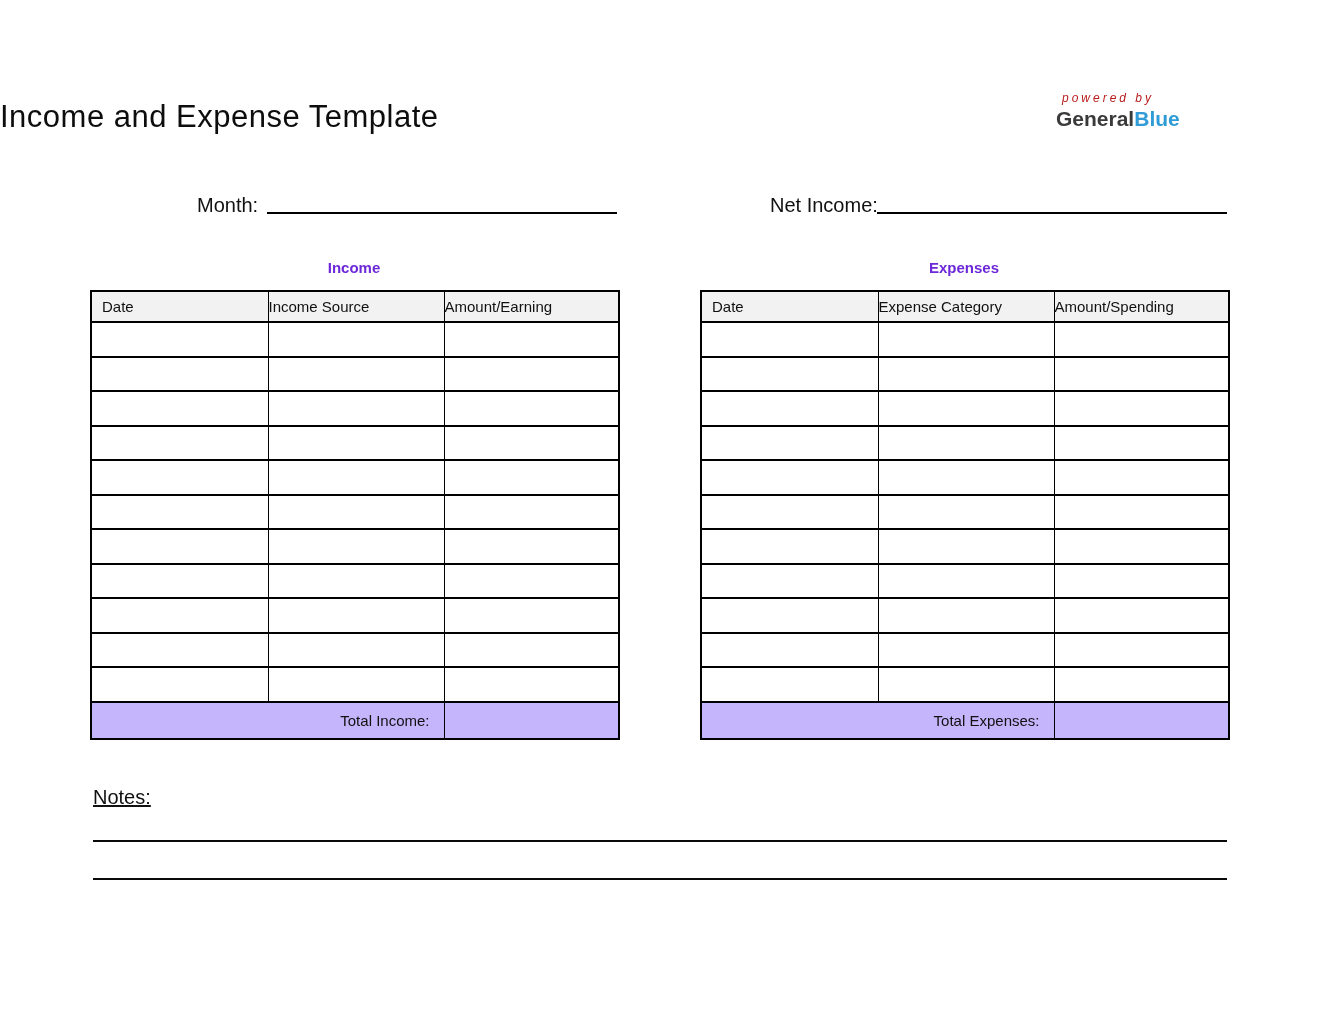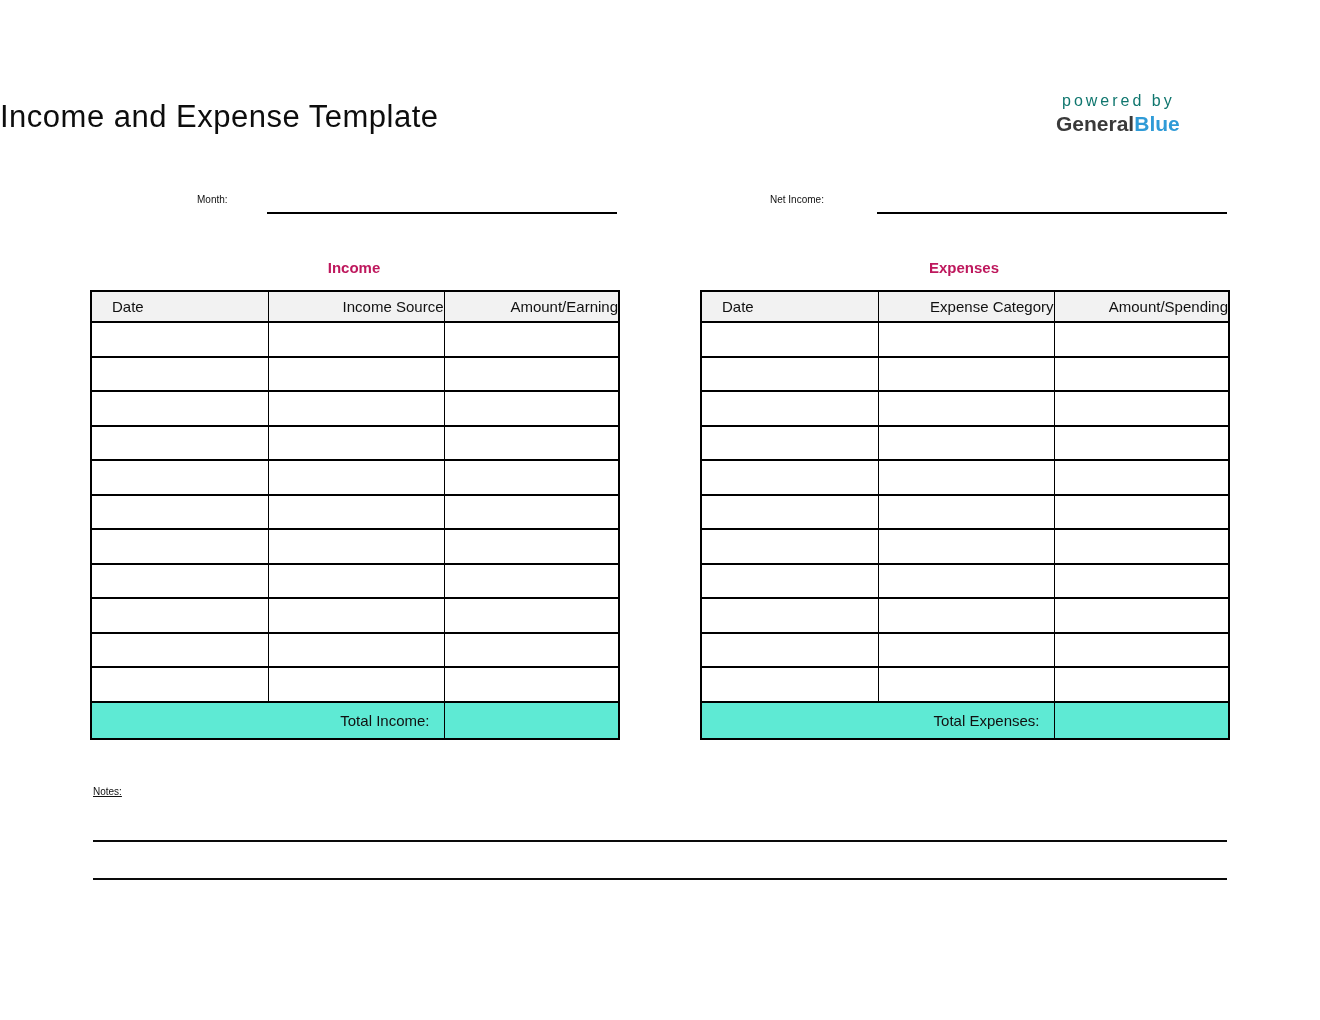--- a/index.html
+++ b/index.html
@@ -13,38 +13,38 @@
   }
 
   .page-title {
     position: absolute; top: 99px; left: 0; width: 100%;
     font-size: 31px; font-weight: 400; color: #0d0d0d;
     letter-spacing: 0.5px;
   }
 
   .branding { position: absolute; top: 92px; left: 1056px; line-height: 1.1; }
   .powered-by {
-    font-size: 16px; letter-spacing: 3px; color: #0f766e;
-    display: block; padding-left: 6px;
+    font-size: 12px; letter-spacing: 3px; color: #b91c1c;
+    display: block; padding-left: 6px; font-style: italic;
   }
   .brand-name { font-size: 21px; font-weight: 600; margin-top: 2px; }
   .brand-dark { color: #3a3a3a; }
   .brand-blue { color: #2f9bd7; }
 
-  .field-label { position: absolute; font-size: 10px; color: #111; }
+  .field-label { position: absolute; font-size: 20px; color: #111; }
   #month-label { top: 194px; left: 197px; }
   #net-income-label { top: 194px; left: 770px; }
 
   .input-line { position: absolute; height: 2px; background: #000; }
   #month-line { top: 212px; left: 267px; width: 350px; }
   #net-income-line { top: 212px; left: 877px; width: 350px; }
 
   .table-title {
     position: absolute; top: 259px; width: 528px;
-    text-align: center; font-weight: bold; font-size: 15px; color: #be185d;
+    text-align: center; font-weight: bold; font-size: 15px; color: #6d28d9;
   }
   #income-title { left: 90px; }
   #expenses-title { left: 700px; }
 
   table.data-table {
     position: absolute; top: 290px; width: 528px;
     border-collapse: collapse; table-layout: fixed;
     border: 2px solid #000;
   }
   #income-table { left: 90px; }
@@ -53,26 +53,26 @@
   .data-table th, .data-table td {
     border: 1px solid #000;
     border-top-width: 2px;
     border-bottom-width: 2px;
     font-size: 15px;
   }
   .data-table thead th {
     background: #f2f2f2;
     font-weight: 400;
     height: 31px;
-    text-align: right;
+    text-align: left;
     color: #111;
   }
-  .data-table thead th.col-first { text-align: left; padding-left: 20px; }
+  .data-table thead th.col-first { text-align: left; padding-left: 10px; }
   .data-table tbody td { height: 34.5px; background: #ffffff; }
-  .data-table tfoot td { height: 37px; background: #5eead4; color: #111; }
+  .data-table tfoot td { height: 37px; background: #c4b5fd; color: #111; }
   .total-label-cell { text-align: right; padding-right: 14px; }
 
   #notes-label { top: 786px; left: 93px; text-decoration: underline; }
   .notes-line { position: absolute; left: 93px; width: 1134px; height: 2px; background: #0a0a0a; }
   #notes-line-1 { top: 840px; }
   #notes-line-2 { top: 878px; }
 </style>
 </head>
 <body>
 

